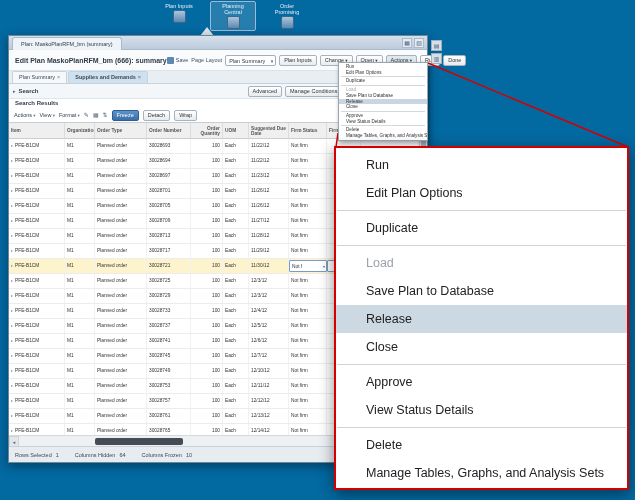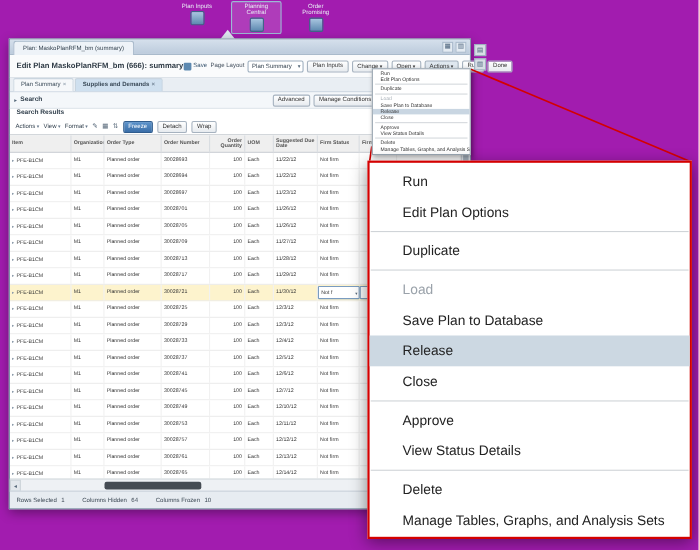--- a/index.html
+++ b/index.html
@@ -1,18 +1,18 @@
 <!DOCTYPE html>
 <html><head>
 <meta charset="utf-8">
 <style>
   * { box-sizing: border-box; margin: 0; padding: 0; }
   html,body { width:635px; height:500px; }
   body { font-family:"Liberation Sans", sans-serif; }
-  .page { position:relative; width:635px; height:500px; background:#a21caf; overflow:hidden; }
+  .page { position:relative; width:635px; height:500px; background:#0369a1; overflow:hidden; }
 
   
   .topnav { position:absolute; left:156px; top:1px; display:flex; gap:8px; }
   .nav-item { width:46px; display:flex; flex-direction:column; align-items:center; padding:1px 2px; border:1px solid transparent; }
   .nav-item.active { background:rgba(255,255,255,.14); border:1px solid #9db9d4; border-radius:2px; }
   .nav-label { font-size:5.5px; line-height:6px; color:#e8eef5; text-align:center; }
   .nav-icon { width:13px; height:13px; margin-top:1px; border-radius:2px;
               background:linear-gradient(#a9c6e0,#5d89b0); border:1px solid #3f6688; }
   .pointer { position:absolute; left:200px; top:27px; width:0; height:0;
              border-left:7px solid transparent; border-right:7px solid transparent;

